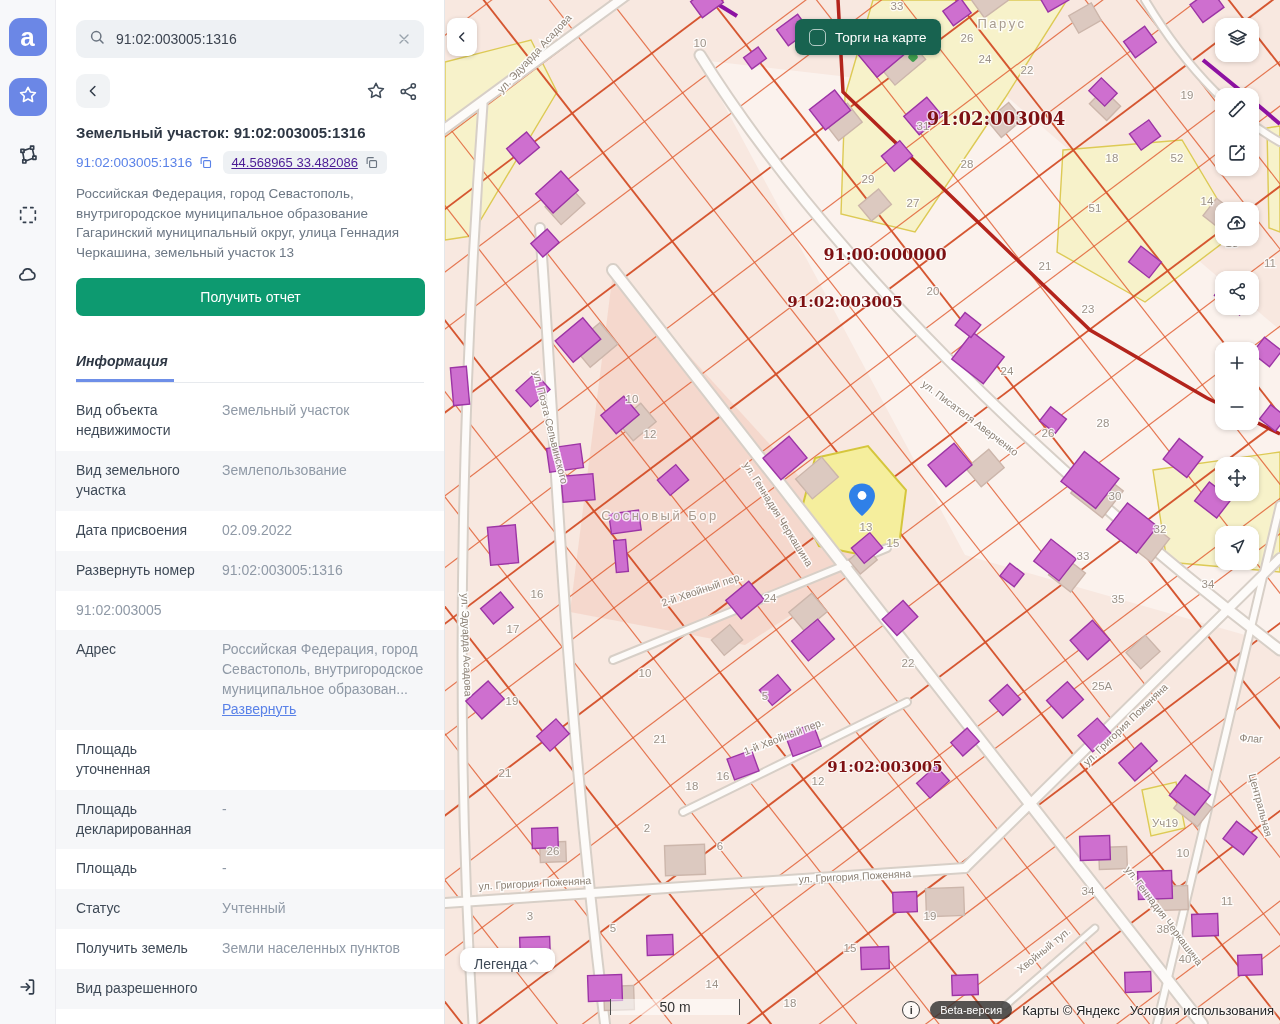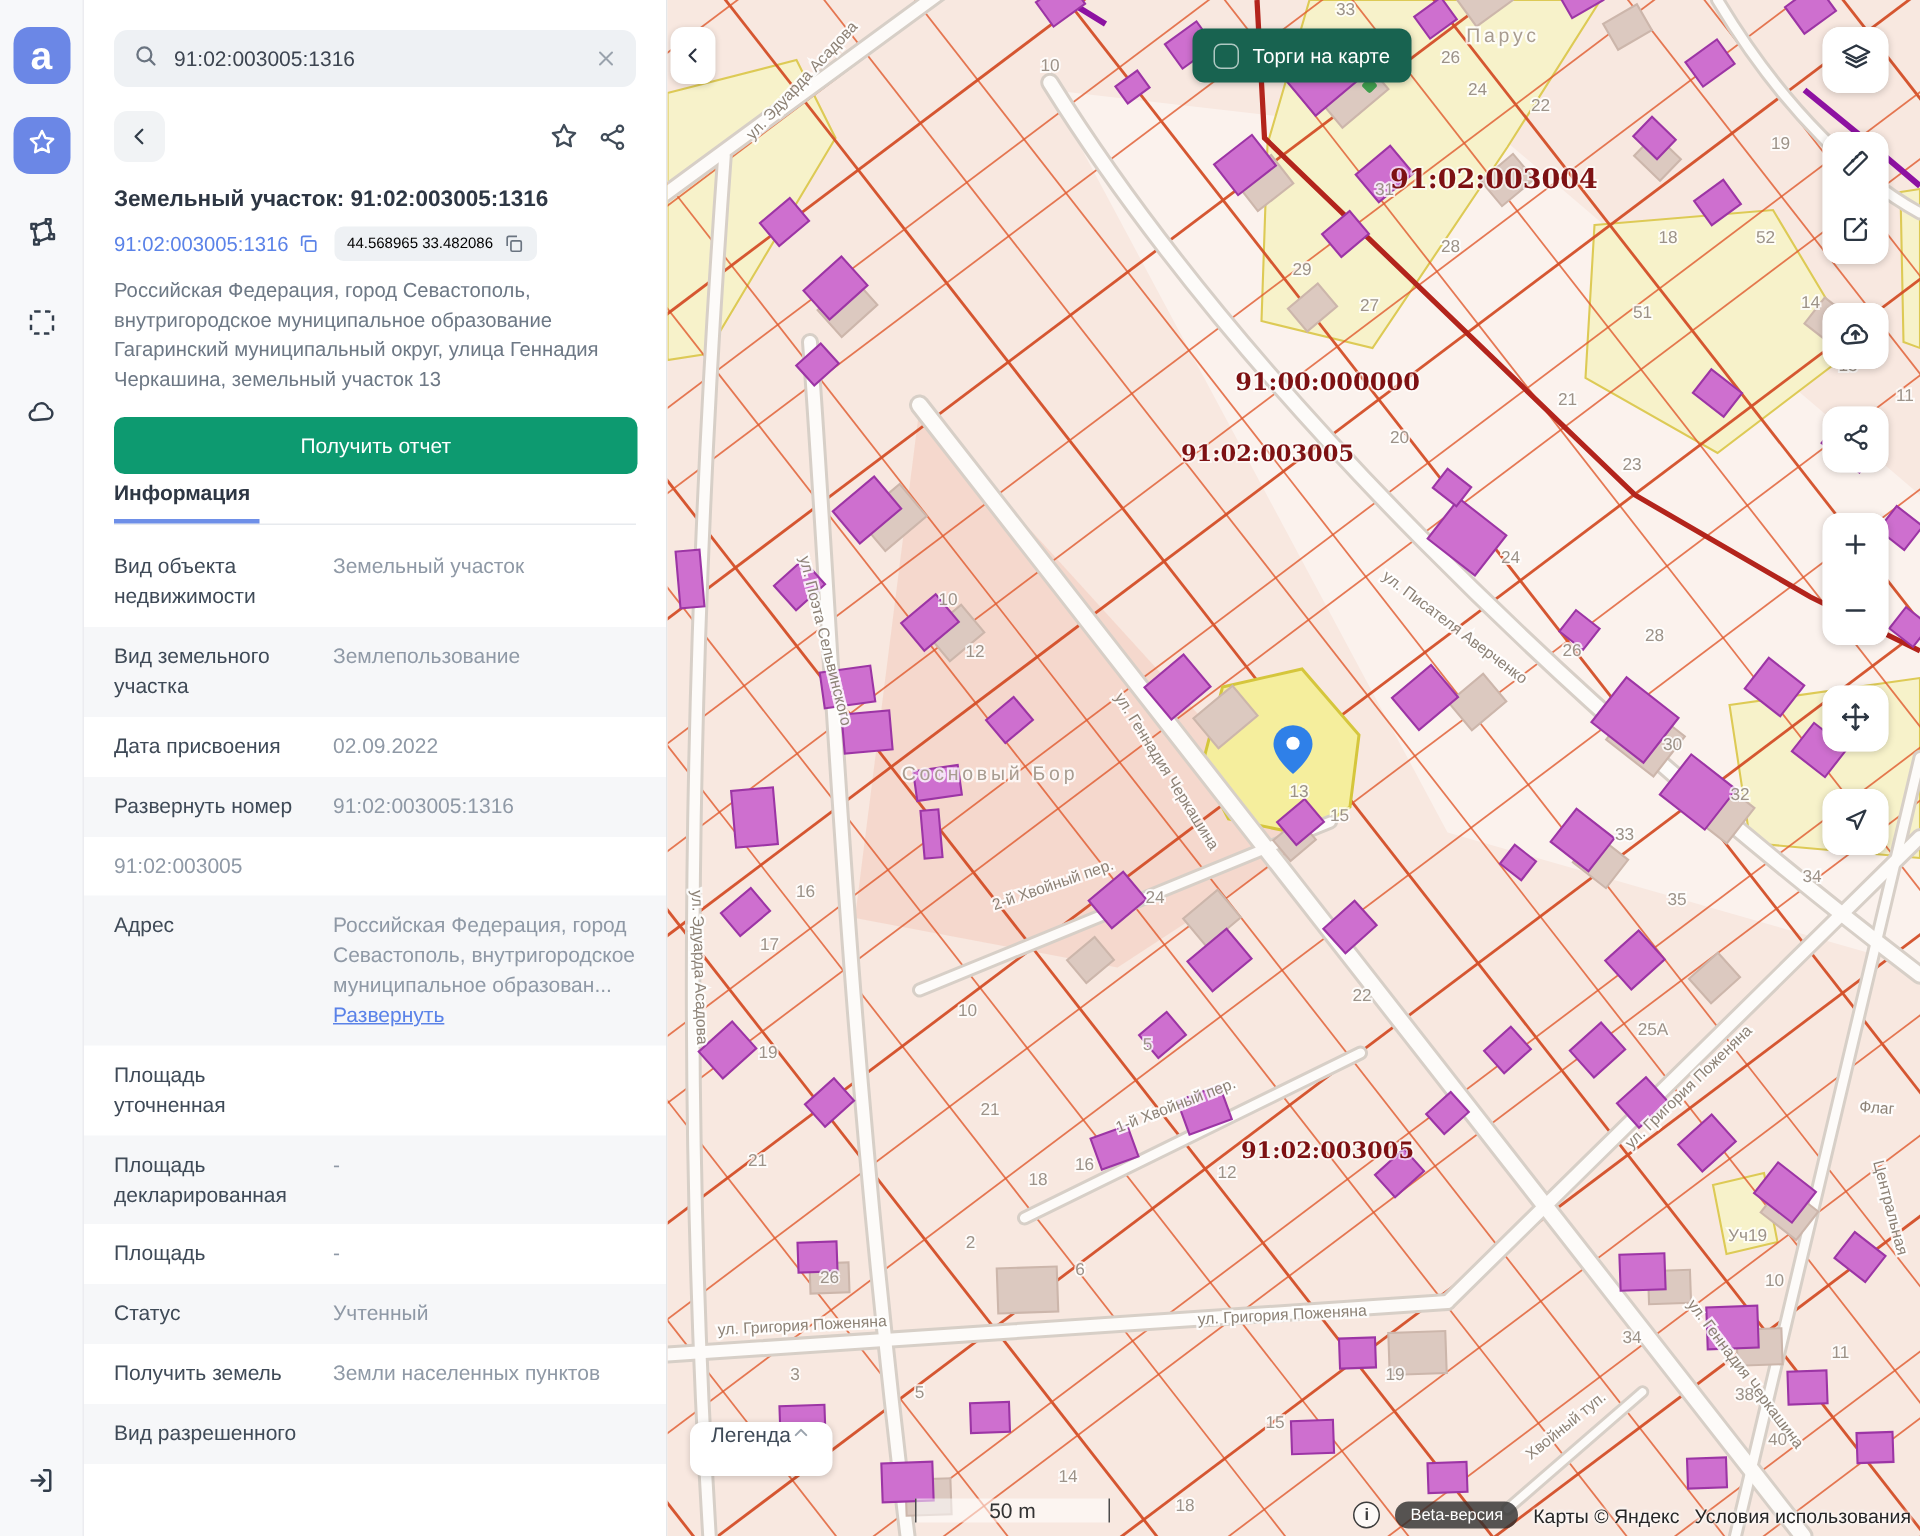--- a/index.html
+++ b/index.html
@@ -24,26 +24,26 @@
   .searchbar .xbtn { background:none; border:none; color:#9aa3ad; cursor:pointer; display:flex; }
 
   .panel-head { display:flex; align-items:center; margin:16px 20px 0; }
   .backbtn { width:34px; height:34px; border-radius:9px; background:#f1f3f5; border:none; display:flex; align-items:center; justify-content:center; color:#323c49; cursor:pointer; }
   .panel-head .ph-spacer { flex:1; }
   .iconbtn { width:32px; height:32px; background:none; border:none; color:#414c59; display:flex; align-items:center; justify-content:center; cursor:pointer; }
 
   .title { margin:16px 20px 0; font-size:15px; font-weight:bold; color:#2e3744; }
   .chips { display:flex; align-items:center; gap:10px; margin:10px 20px 0; }
   .chip-link { display:flex; align-items:center; gap:6px; color:#5a82e8; font-size:13.5px; text-decoration:none; cursor:pointer; }
-  .chip { display:flex; align-items:center; gap:6px; background:#eef1f4; border-radius:6px; padding:4px 8px; font-size:10px; color:#000000; }
+  .chip { display:flex; align-items:center; gap:6px; background:#eef1f4; border-radius:6px; padding:4px 8px; font-size:13px; color:#4c1d95;text-decoration:underline; }
   .chip .copy, .chip-link .copy { display:flex; cursor:pointer; }
   .address { margin:10px 20px 0; font-size:13.5px; line-height:1.45; color:#6d7885; }
   .report { display:block; margin:16px 20px 0; width:349px; height:38px; background:#0d9a70; color:#fff; border:none; border-radius:7px;
             font-size:14px; font-family:inherit; cursor:pointer; }
-  .tabs { margin:4px 20px 0; border-bottom:1px solid #e7eaee; }
+  .tabs { margin:36px 20px 0; border-bottom:1px solid #e7eaee;font-style:italic; }
   .tab { display:inline-block; padding:0 6px 10px 0; font-size:14px; font-weight:bold; color:#2e3744; border-bottom:3px solid #6e8fe8; cursor:pointer; }
 
   .info-table { margin-top:8px; }
   .irow { display:flex; padding:10px 20px; gap:14px; }
   .irow:nth-child(even) { background:#f6f7f9; }
   .irow .ilabel { width:132px; flex-shrink:0; font-size:14px; line-height:1.42; color:#3f4a57; }
   .irow .ival { flex:1; font-size:14px; line-height:1.42; color:#8f99a6; }
   .irow .ival a { color:#5a82e8; }
 
   
@@ -54,22 +54,22 @@
                   box-shadow:0 1px 4px rgba(0,0,0,.18); color:#2b3240; display:flex; align-items:center; justify-content:center; cursor:pointer; }
 
   .trade-toggle { position:absolute; left:350px; top:19px; height:36px; background:#186350; border-radius:8px; display:flex;
                   align-items:center; gap:9px; padding:0 14px; color:#fff; font-size:13.5px; cursor:pointer; box-shadow:0 1px 4px rgba(0,0,0,.25); }
   .trade-toggle .cb { width:17px; height:17px; border:1.8px solid rgba(255,255,255,.65); border-radius:5px; }
 
   .controls { position:absolute; right:21px; top:18px; display:flex; flex-direction:column; gap:0; }
   .ctl-group { background:#fff; border-radius:12px; box-shadow:0 1px 5px rgba(0,0,0,.18); display:flex; flex-direction:column; overflow:hidden; }
   .ctl { width:44px; height:44px; background:#fff; border:none; display:flex; align-items:center; justify-content:center; color:#2c3642; cursor:pointer; } .gap24 { height:25px; } .gap26 { height:26px; } .gap27 { height:27px; }
 
-  .legend-btn { position:absolute; left:15px; top:948px; height:36px; padding:0 14px; background:#fff; border:none; border-radius:9px;
-                box-shadow:0 1px 4px rgba(0,0,0,.18); display:flex; align-items:flex-start; font-size:14px; font-family:inherit; color:#3f4a57; cursor:pointer; }
+  .legend-btn { position:absolute; left:15px; top:948px; height:24px; padding:0 14px; background:#fff; border:none; border-radius:9px;
+                box-shadow:0 1px 4px rgba(0,0,0,.18); display:flex; align-items:flex-end; font-size:14px; font-family:inherit; color:#3f4a57; cursor:pointer; }
   .legend-btn svg { color:#9aa3ad; }
 
   .scalebar { position:absolute; left:165px; top:999px; width:130px; height:16px; background:rgba(255,255,255,.55);
               border-left:1.5px solid #4c4c4c; border-right:1.5px solid #4c4c4c; display:flex; align-items:center; justify-content:center;
               font-size:14px; color:#333; }
 
   .attribution { position:absolute; right:6px; top:1001px; display:flex; align-items:center; gap:10px; font-size:13px; color:#262626;
                  text-shadow:0 0 3px #fff,0 0 3px #fff,0 0 3px #fff; }
   .attribution .infoicon { width:18px; height:18px; border-radius:50%; border:1.4px solid #3c3c3c; background:rgba(255,255,255,.75);
                  display:flex; align-items:center; justify-content:center; font-size:11px; font-weight:bold; color:#3c3c3c; text-shadow:none; }

